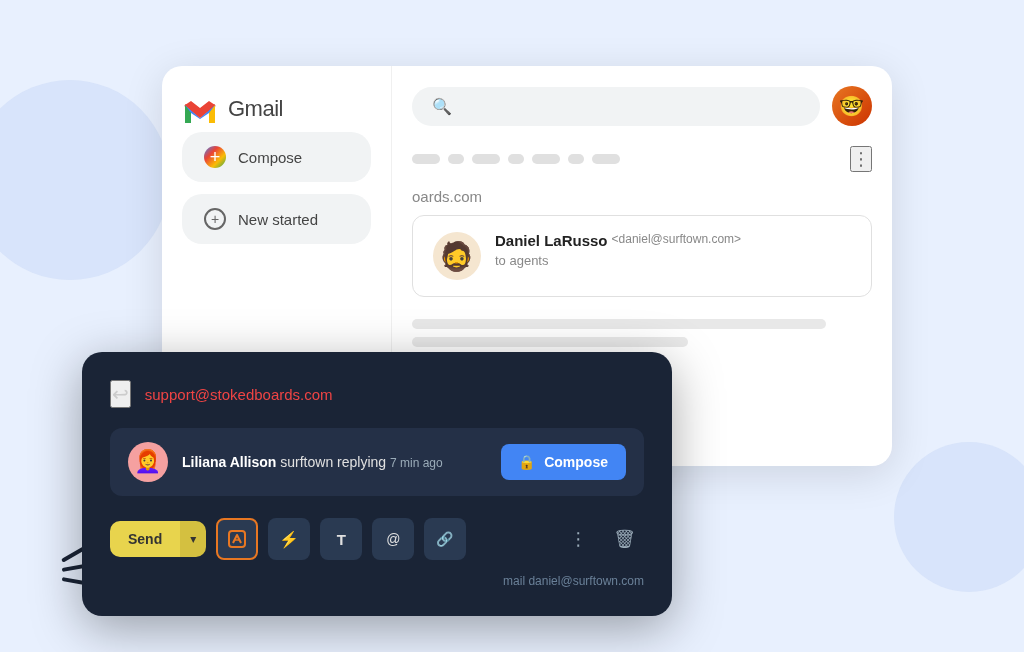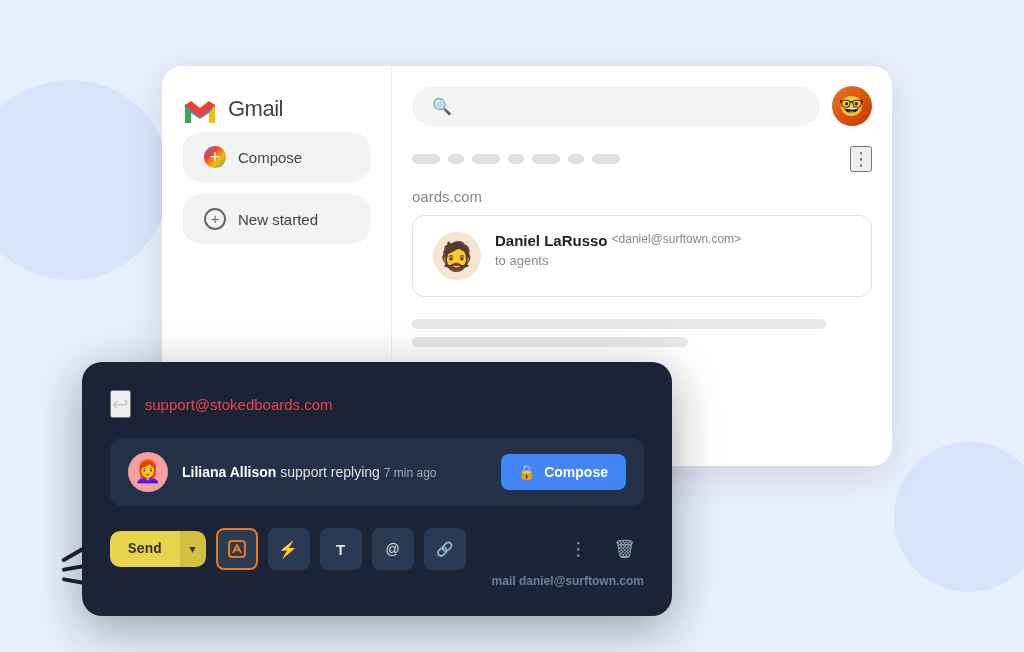--- a/index.html
+++ b/index.html
@@ -376,21 +376,21 @@
     }
 
     .send-btn-main {
       background: #e8d44d;
       color: #333;
       border: none;
       padding: 10px 18px;
       font-size: 14px;
       font-weight: 600;
       cursor: pointer;
-      font-family: Liberation Mono, monospace;
+      font-family: Liberation Sans, sans-serif;
     }
 
     .send-btn-chevron {
       background: #d4c040;
       color: #333;
       border: none;
       padding: 10px 10px;
       font-size: 12px;
       cursor: pointer;
     }
@@ -540,21 +540,21 @@
 
     <div class="dark-panel-header">
       <button class="back-arrow-icon">↩</button>
       <span class="support-email">support@stokedboards.com</span>
     </div>
 
     <div class="replying-banner">
       <div class="agent-avatar">👩‍🦰</div>
       <div class="replying-text">
         <span class="replying-agent">Liliana Allison</span>
-        <span>support replying</span>
+        <span>surftown replying</span>
         <span class="replying-time">7 min ago</span>
       </div>
       <button class="unlock-btn">
         <span class="lock-icon-sm">🔒</span>
         <span>Compose</span>
       </button>
     </div>
 
     <div class="toolbar-row">
       <div class="send-btn-group">
@@ -585,21 +585,21 @@
       <button class="toolbar-icon-btn">
         <span style="font-size:14px;">🔗</span>
       </button>
 
       <div class="toolbar-spacer"></div>
 
       <button class="toolbar-more-btn">⋮</button>
       <button class="toolbar-trash-btn">🗑</button>
     </div>
 
-    <div style="font-size:12px;color:#6a8098;margin-top:4px;text-align:right;font-weight:bold;">
+    <div style="font-size:12px;color:#6a8098;margin-top:14px;text-align:right;">
       <span>mail daniel@surftown.com</span>
     </div>
 
   </div>
 
   <div class="decorative-lines">
     <div class="deco-line"></div>
     <div class="deco-line"></div>
     <div class="deco-line"></div>
   </div>

